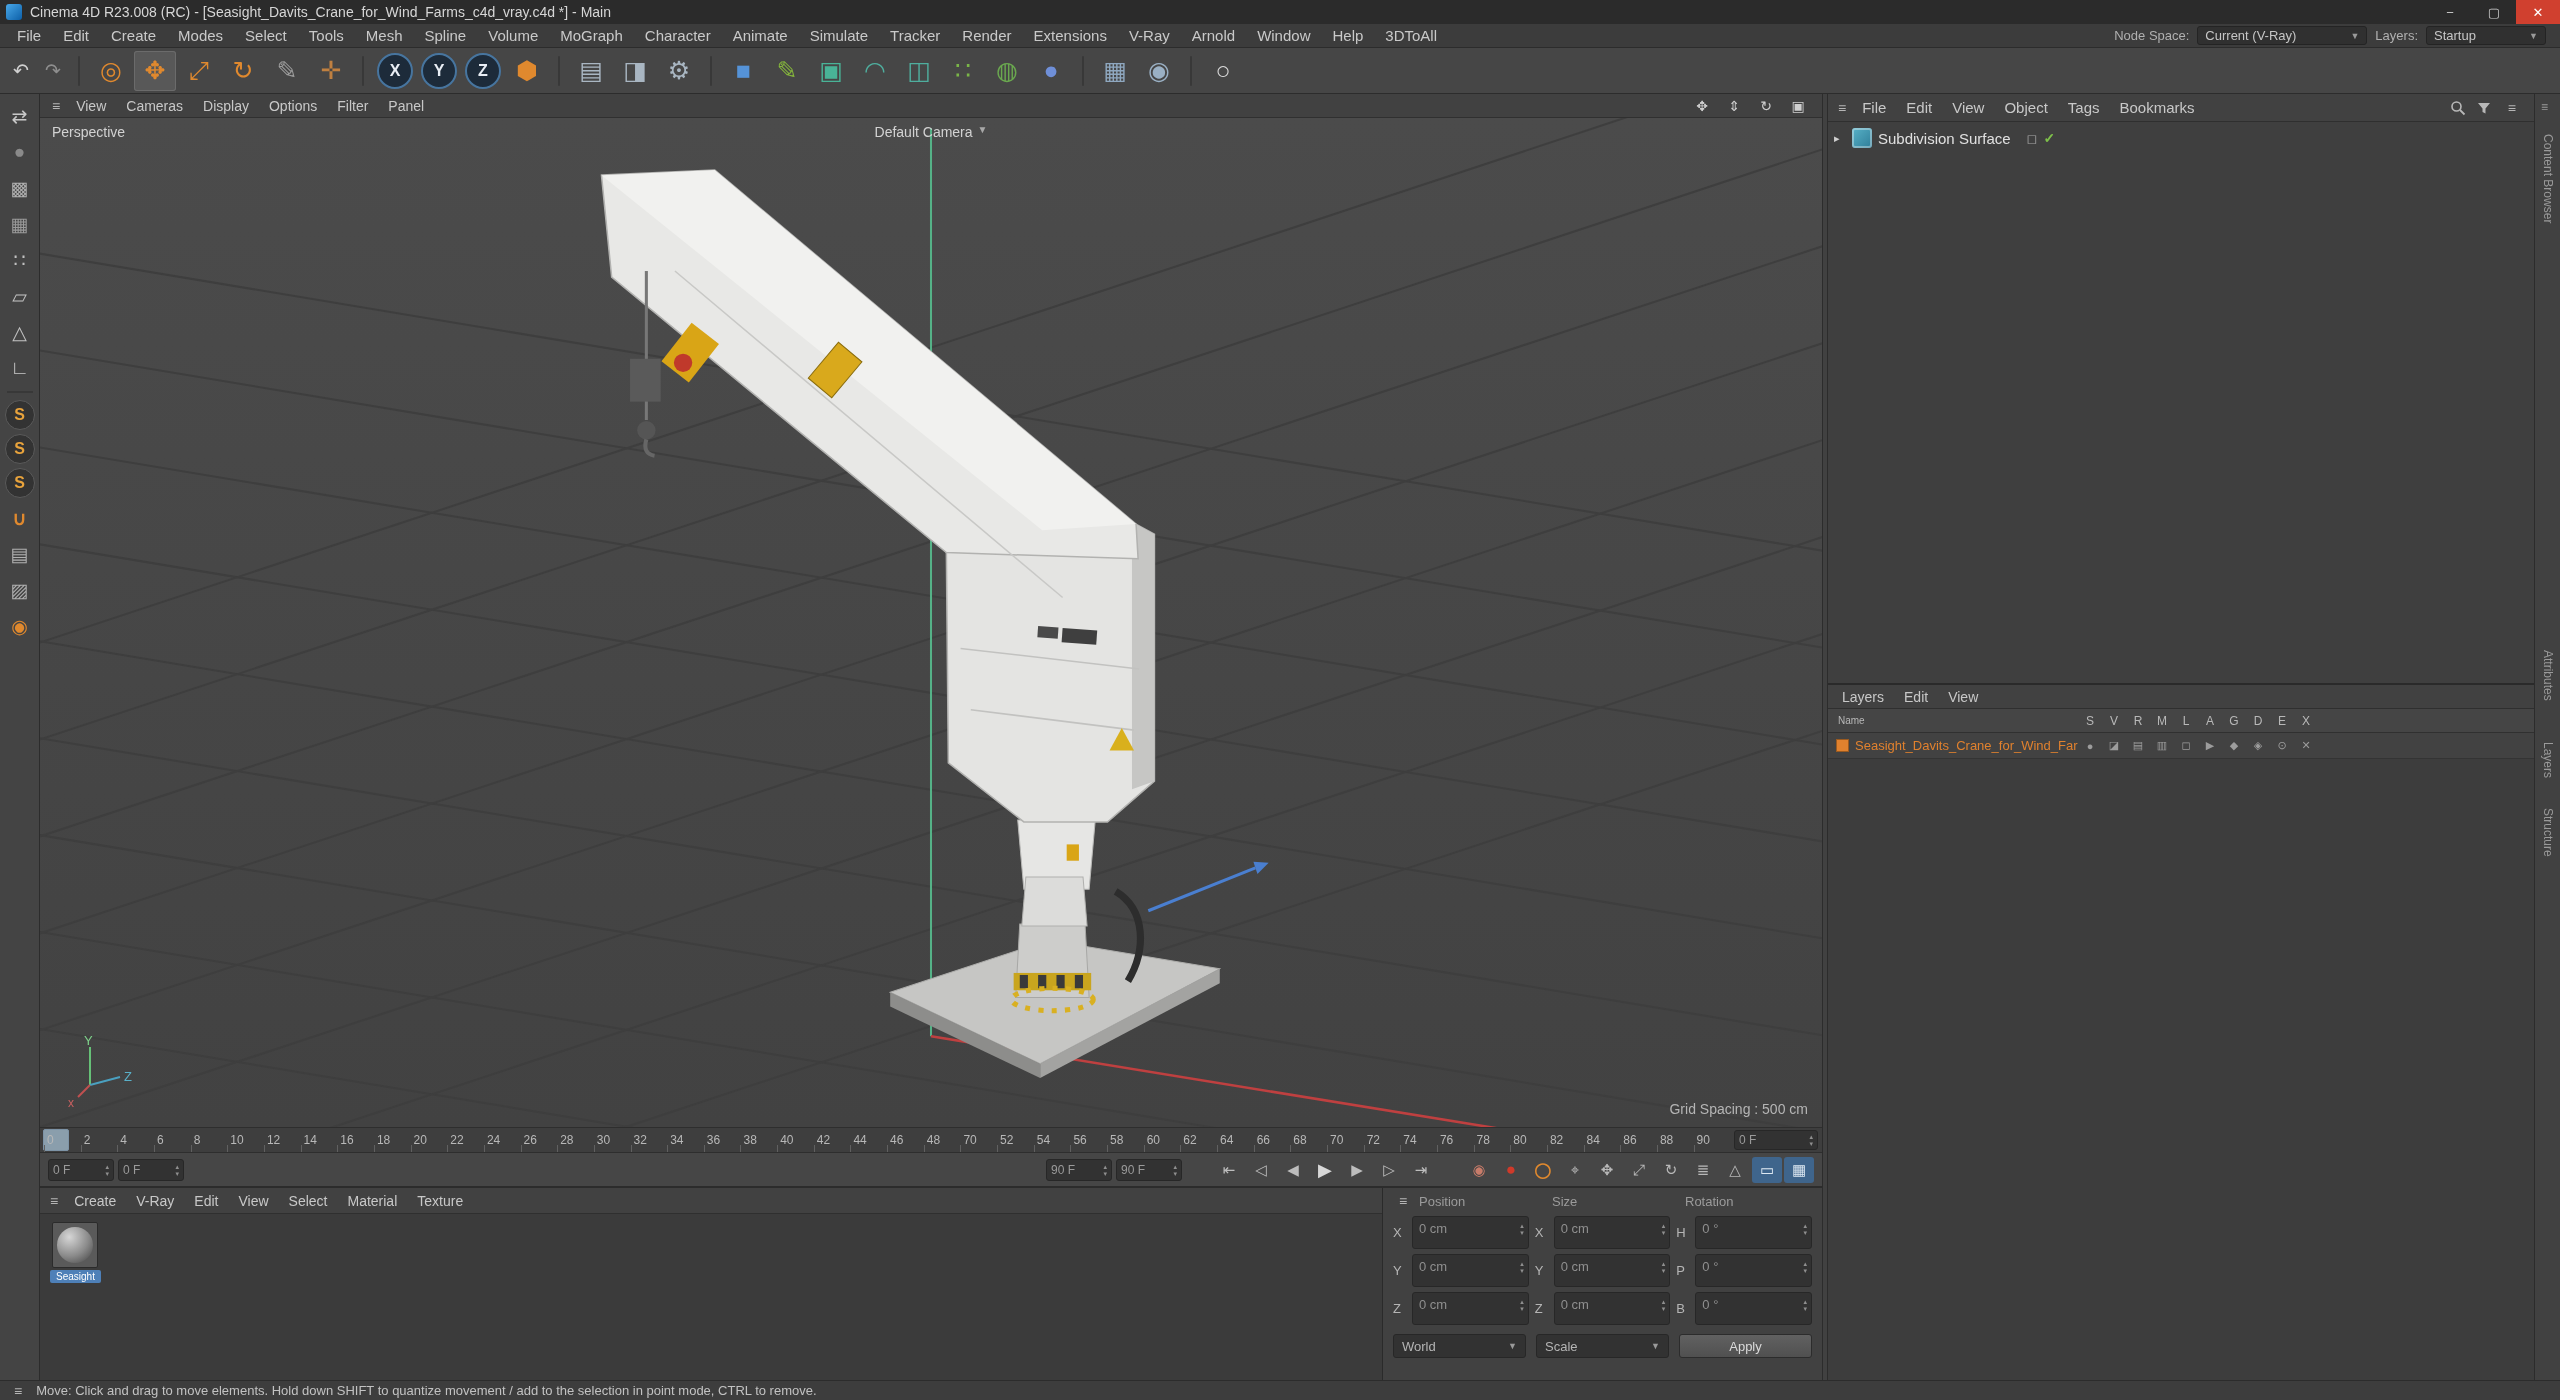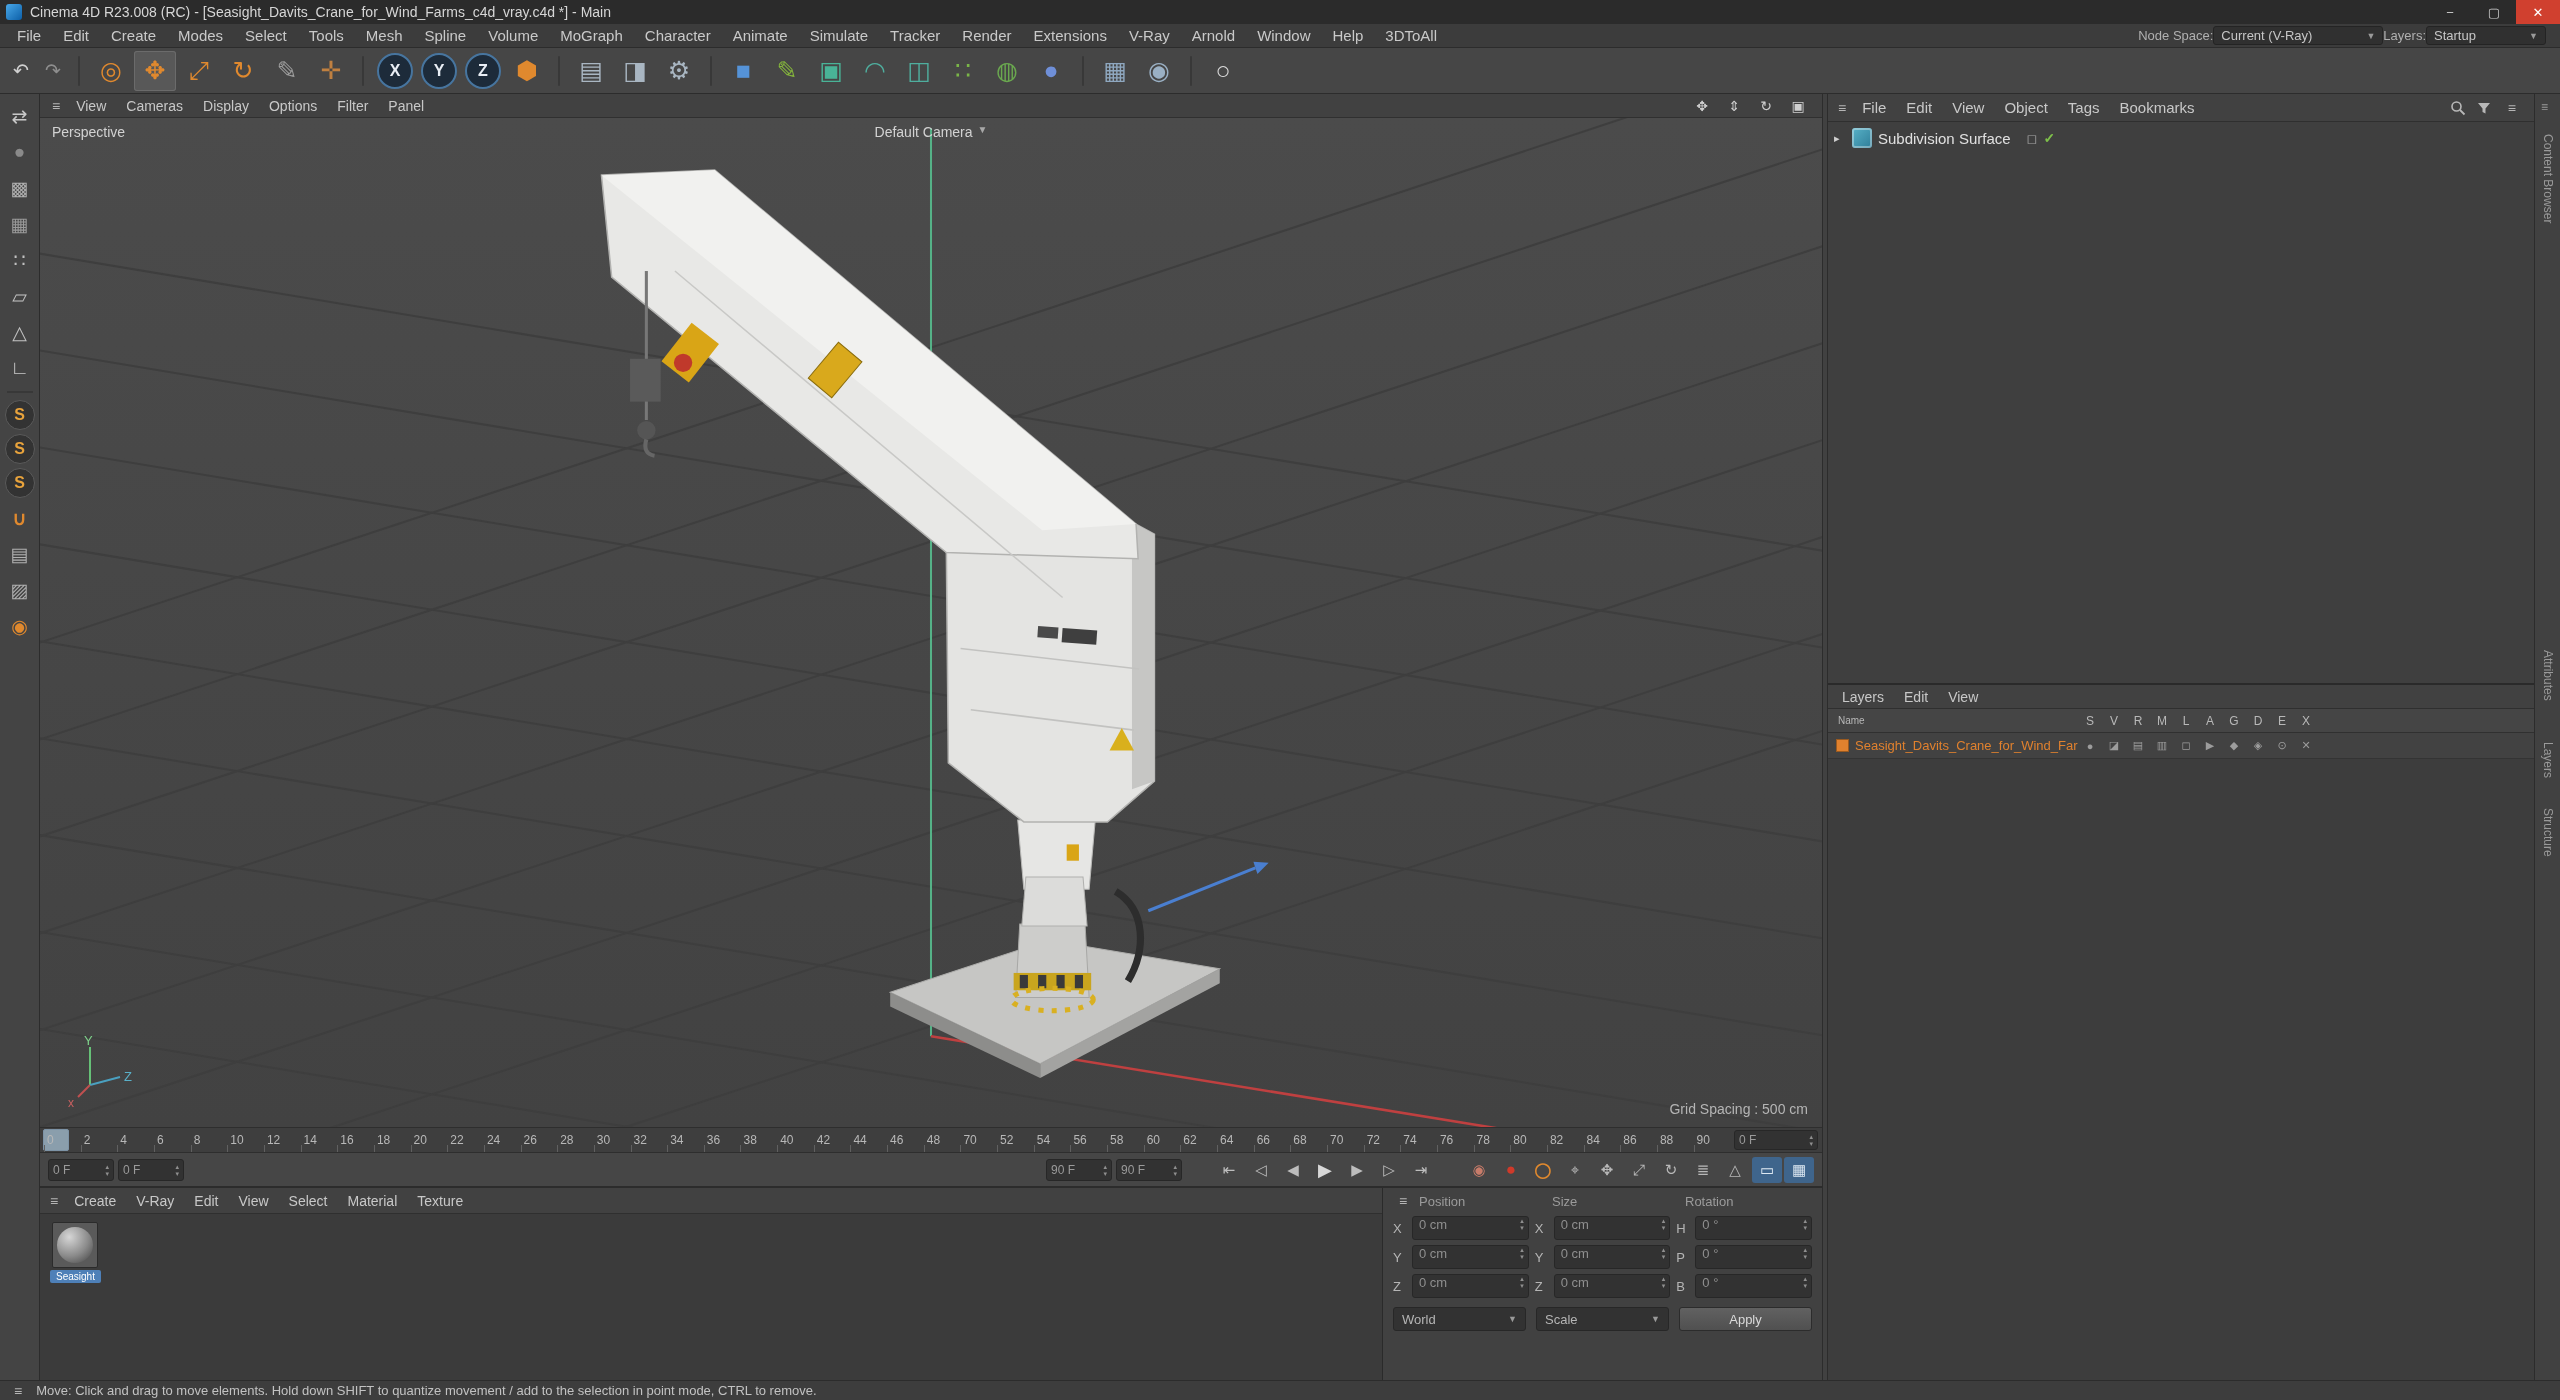--- a/index.html
+++ b/index.html
@@ -12,21 +12,21 @@
     padding-left:6px;font-size:14px;color:#d6d6d6;flex:0 0 auto}
   .app-icon{width:16px;height:16px;border-radius:3px;background:linear-gradient(135deg,#49a8e8,#0c5fa8)}
   .win-buttons{margin-left:auto;display:flex;height:100%}
   .win-btn{width:44px;display:flex;align-items:center;justify-content:center;font-size:13px;color:#cfcfcf}
   .win-btn.close{background:#d0402f;color:#fff}
 
   
   .menubar{height:24px;background:#3c3c3c;border-bottom:1px solid #2c2c2c;display:flex;
     align-items:center;font-size:15px;color:#c9c9c9;padding:0 6px;flex:0 0 auto}
   .menu-item{padding:1px 11px;border-radius:2px;white-space:nowrap}
-  .menubar-right{margin-left:auto;display:flex;align-items:center;font-size:13px;color:#b0b0b0;padding-right:8px}
+  .menubar-right{margin-left:auto;display:flex;align-items:center;gap:8px;font-size:13px;color:#b0b0b0;padding-right:8px}
   .dropdown{background:#303030;border:1px solid #242424;border-radius:3px;height:19px;display:flex;
     align-items:center;justify-content:space-between;padding:0 7px;gap:10px;color:#c6c6c6;font-size:13px}
   .dd-arrow{font-size:9px;color:#9a9a9a}
 
   
   .toolbar{height:46px;background:#464646;border-bottom:1px solid #2c2c2c;display:flex;
     align-items:center;padding:0 6px;gap:2px;flex:0 0 auto}
   .tbtn{width:42px;height:40px;display:flex;align-items:center;justify-content:center;
     font-size:25px;border-radius:3px;color:#bdbdbd}
   .tbtn.sm{width:30px;font-size:19px}
@@ -98,21 +98,21 @@
   .mat-thumb{width:46px;height:46px;background:#5a5a5a;border:1px solid #2b2b2b;position:relative;border-radius:2px}
   .mat-thumb::after{content:'';position:absolute;inset:4px;border-radius:50%;
     background:radial-gradient(circle at 34% 28%,#d6d6d6,#8a8a8a 55%,#4f4f4f 90%)}
   .mat-label{background:#4e80b8;color:#fff;font-size:10px;padding:1px 6px;border-radius:2px;max-width:62px;
     overflow:hidden;white-space:nowrap}
 
   .coords{width:440px;flex:0 0 auto;border-left:1px solid #2a2a2a;background:#414141;display:flex;
     flex-direction:column;padding:3px 10px 8px;gap:5px;font-size:13px}
   .coords-header{display:grid;grid-template-columns:20px 1fr 1fr 1fr;align-items:center;color:#9b9b9b;height:20px;gap:6px}
   .coords-row{display:grid;grid-template-columns:13px 1fr 13px 1fr 13px 1fr;gap:6px;align-items:center;color:#b5b5b5}
-  .cfield{background:#323232;border:1px solid #272727;border-radius:3px;height:24px;display:flex;
+  .cfield{background:#323232;border:1px solid #272727;border-radius:3px;height:33px;display:flex;
     align-items:center;justify-content:space-between;padding:0 4px 8px 6px;color:#8f8f8f;font-size:13px}
   .coords-bottom{display:grid;grid-template-columns:1fr 1fr 1fr;gap:10px;margin-top:4px}
   .cselect{background:#323232;border:1px solid #272727;border-radius:3px;height:24px;display:flex;
     align-items:center;justify-content:space-between;padding:0 8px;color:#b5b5b5}
   .apply-btn{background:linear-gradient(#616161,#505050);border:1px solid #2c2c2c;border-radius:3px;
     height:24px;display:flex;align-items:center;justify-content:center;color:#dadada}
 
   
   .vsplit{width:6px;background:#414141;border-left:1px solid #2c2c2c;border-right:1px solid #2c2c2c;flex:0 0 auto}
   .right-panel{width:706px;display:flex;flex-direction:column;background:#3f3f3f;flex:0 0 auto}

